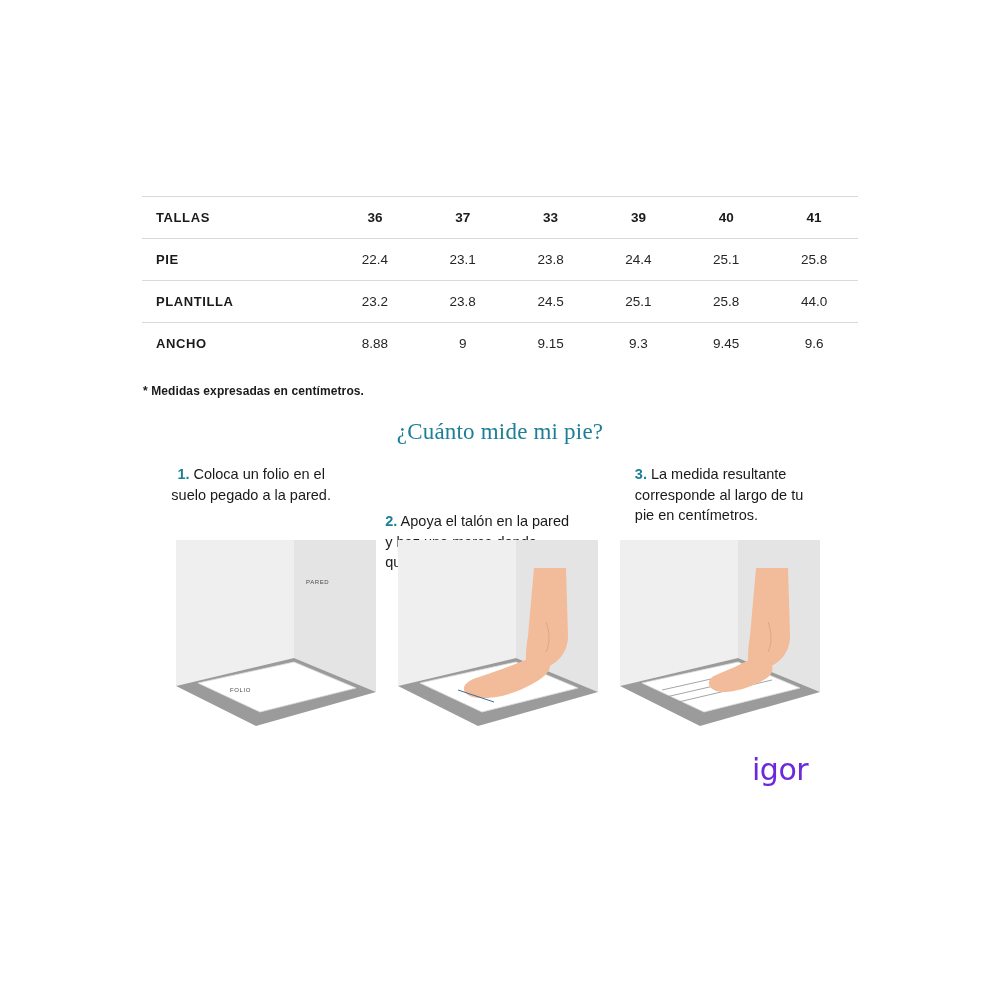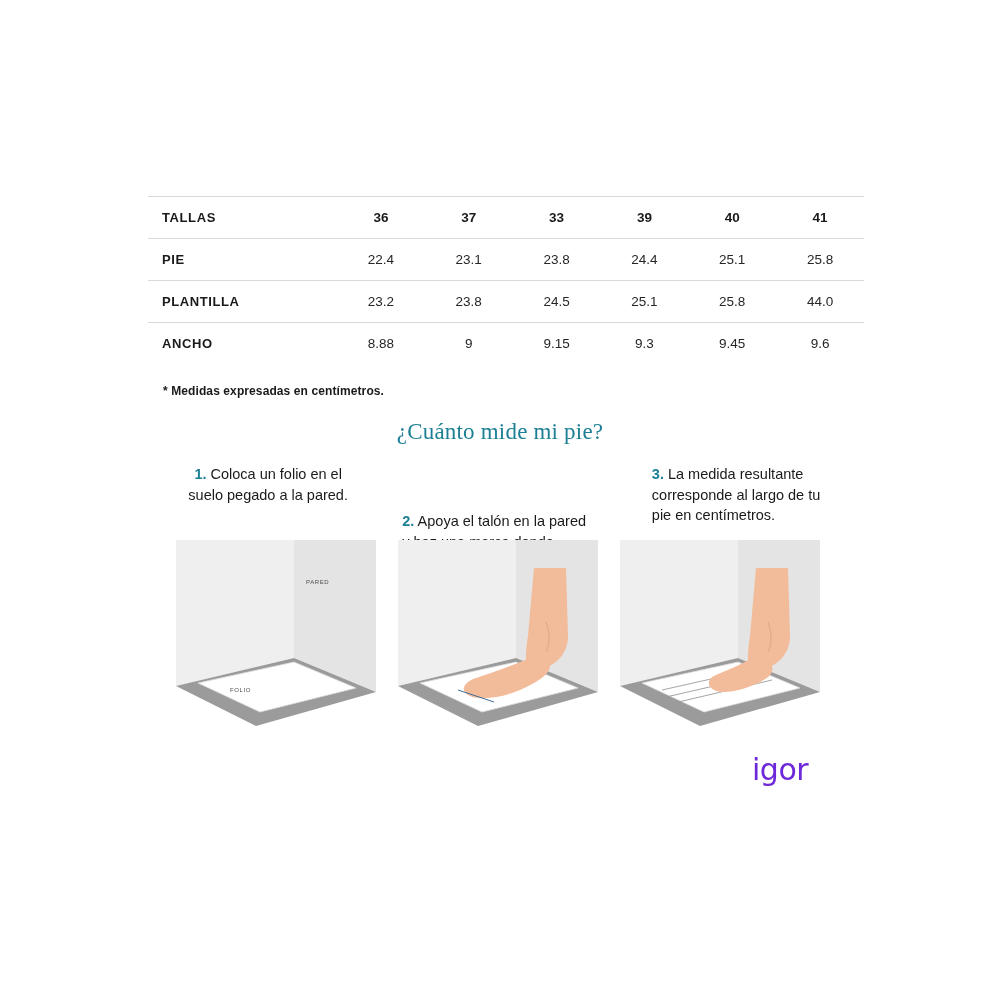--- a/index.html
+++ b/index.html
@@ -17,21 +17,21 @@
 
   .page {
     position: relative;
     width: 1000px;
     height: 1000px;
   }
 
   
   .size-table-wrap {
     position: absolute;
-    left: 148px;
+    left: 142px;
     top: 196px;
     width: 716px;
   }
   table.size-table {
     width: 100%;
     border-collapse: collapse;
     table-layout: fixed;
   }
   table.size-table tr {
     border-top: 1px solid #d9d9d9;
@@ -61,21 +61,21 @@
     text-align: center;
   }
   table.size-table td.val {
     text-align: center;
     font-weight: normal;
     color: #262626;
   }
 
   .footnote {
     position: absolute;
-    left: 163px;
+    left: 143px;
     top: 384px;
     font-size: 12px;
     font-weight: bold;
     letter-spacing: 0.1px;
     color: #1a1a1a;
   }
 
   
   .guide-title {
     position: absolute;
@@ -85,21 +85,21 @@
     text-align: center;
     font-size: 23px;
     color: #1c7f95;
     letter-spacing: 0.2px;
     font-family: Liberation Serif, serif;
   }
 
   
   .steps {
     position: absolute;
-    left: 176px;
+    left: 159px;
     top: 464px;
     width: 650px;
     display: flex;
     gap: 32px;
   }
   .step {
     width: 195px;
   }
   .step .step-text {
     font-size: 14.5px;

